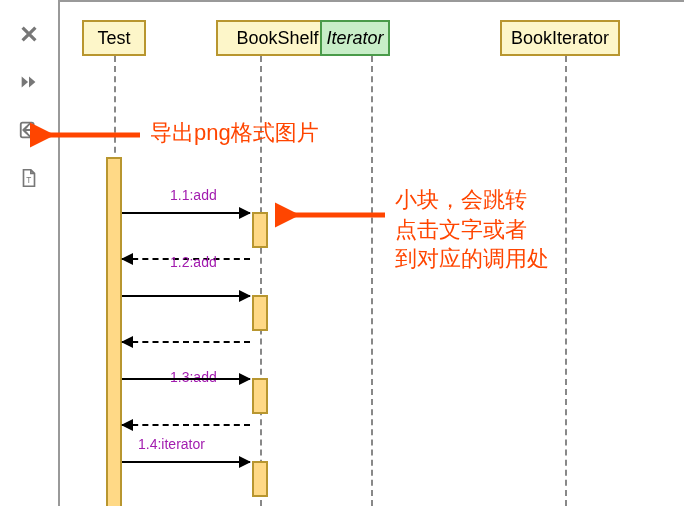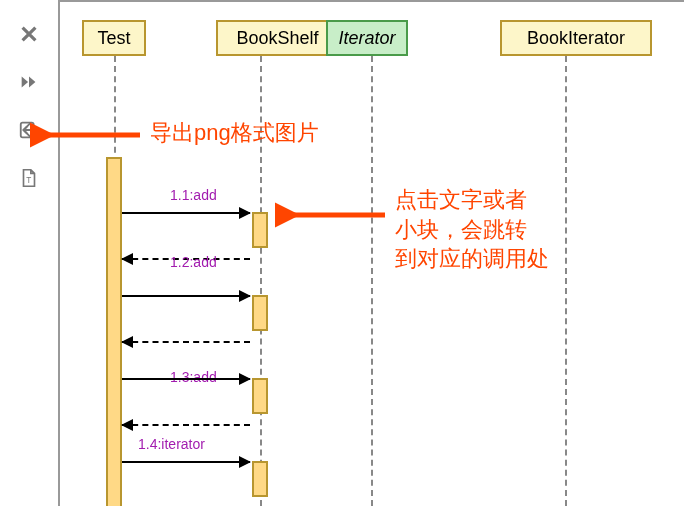--- a/index.html
+++ b/index.html
@@ -51,24 +51,24 @@
 </div>
 
 <div class="diagram-area">
 
   <div class="lifeline-header" style="left:22px; width:64px;">Test</div>
   <div class="lifeline-line" style="left:54px;"></div>
 
   <div class="lifeline-header" style="left:148px; width:123px;margin-left:8px;">BookShelf</div>
   <div class="lifeline-line" style="left:200px;"></div>
 
-  <div class="lifeline-header italic" style="left:266px; width:82px;">Iterator</div>
+  <div class="lifeline-header italic" style="left:260px; width:70px;">Iterator</div>
   <div class="lifeline-line" style="left:311px;"></div>
 
-  <div class="lifeline-header" style="left:440px; width:152px;">BookIterator</div>
+  <div class="lifeline-header" style="left:440px; width:120px;">BookIterator</div>
   <div class="lifeline-line" style="left:505px;"></div>
 
   <div class="activation" style="left:46px; top:155px; height:380px;"></div>
 
   <div class="msg-label" style="left:110px; top:185px;">1.1:add</div>
   <div class="msg-line" style="left:62px; top:210px; width:128px;"></div>
   <div class="activation" style="left:192px; top:210px; height:36px;"></div>
   <div class="return-line" style="left:62px; top:256px; width:128px;"></div>
 
   <div class="msg-label" style="left:110px; top:252px;">1.2:add</div>
@@ -99,16 +99,16 @@
 
 <svg class="arrow-svg" style="left:275px; top:200px; width:120px; height:30px;">
   <defs>
       <marker id="ah2" markerWidth="12" markerHeight="10" refX="2" refY="5" orient="auto">
         <path d="M10 0 L0 5 L10 10 Z" fill="#ff4500"></path>
       </marker>
     </defs>
   <line x1="110" y1="15" x2="15" y2="15" stroke="#ff4500" stroke-width="5" marker-end="url(#ah2)"></line>
 </svg>
 <div class="annotation" style="left:395px; top:185px;">
+  <div>小块，会跳转</div>
   <div>点击文字或者</div>
-  <div>小块，会跳转</div>
   <div>到对应的调用处</div>
 </div>
 
 </body></html>

